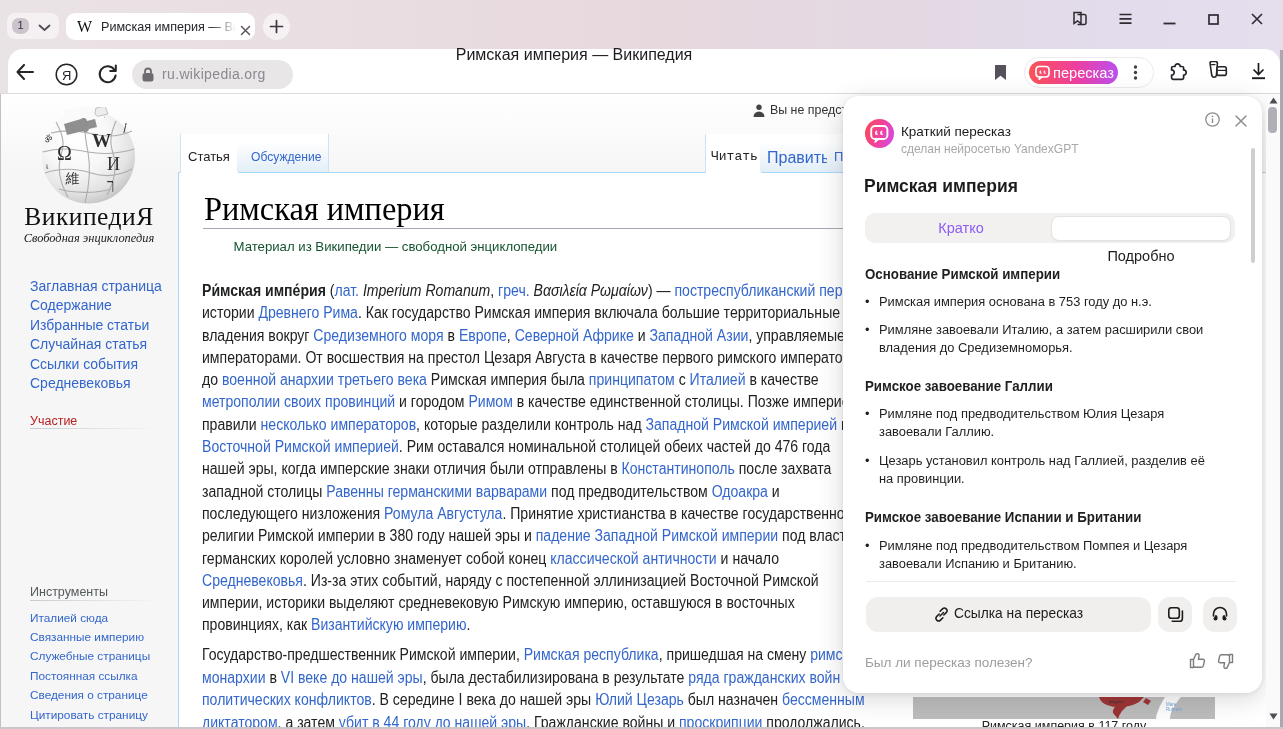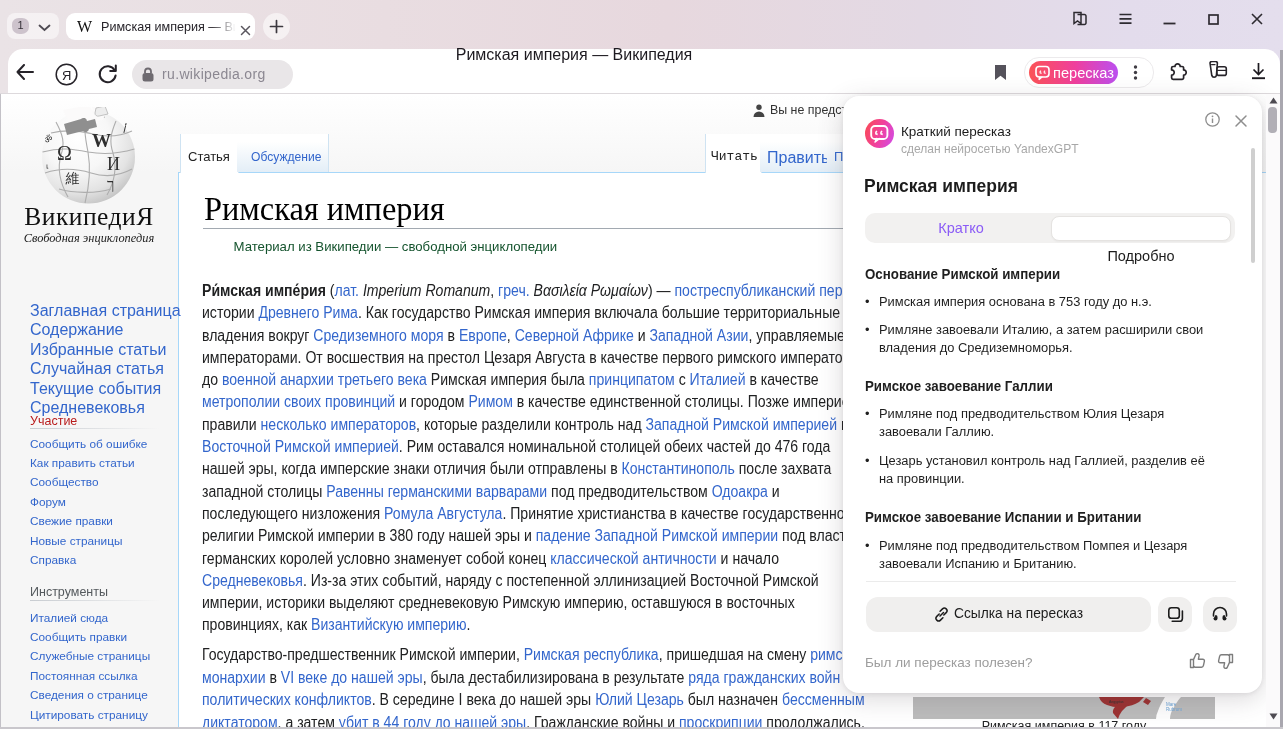--- a/index.html
+++ b/index.html
@@ -69,44 +69,35 @@
             <text x="74" y="82" font-size="15">ך</text>
             <text x="12" y="36" font-size="9" transform="rotate(-24 14 34)">ॐ</text>
             <text x="90" y="26" font-size="10" transform="rotate(14 92 24)">أ</text>
             <text x="13" y="62" font-size="8">เ</text>
           </g>
         </svg>
         <div style="font-family:'Liberation Serif',serif;font-size:25.5px;color:#111;margin-top:0px;letter-spacing:0.5px;line-height:24px;">ВикипедиЯ</div>
         <div style="font-family:'Liberation Serif',serif;font-style:italic;font-size:12.4px;color:#222;margin-top:2px;">Свободная энциклопедия</div>
       </div>
 
-      <div class="abs nw" style="left:30px;top:183px;font-size:16px;line-height:19.45px;margin-top:24px;">
+      <div class="abs nw" style="left:30px;top:183px;font-size:14px;line-height:19.45px;">
         <a>Заглавная страница</a><br>
         <a>Содержание</a><br>
         <a>Избранные статьи</a><br>
         <a>Случайная статья</a><br>
-        <a>Текущие события</a><br>
+        <a>Ссылки события</a><br>
         <a>Средневековья</a>
       </div>
       <div class="abs nw" style="left:30px;top:320px;font-size:12.5px;color:#b91c1c;">Участие</div>
       <div class="abs" style="left:30px;top:334px;width:130px;height:1px;background:linear-gradient(90deg,#c8ccd1,rgba(200,204,209,0));"></div>
-      <div class="abs nw" style="left:30px;top:340.5px;font-size:11.8px;line-height:19.45px;">
-        <a>Сообщить об ошибке</a><br>
-        <a>Как править статьи</a><br>
-        <a>Сообщество</a><br>
-        <a>Форум</a><br>
-        <a>Свежие правки</a><br>
-        <a>Новые страницы</a><br>
-        <a>Справка</a>
-      </div>
       <div class="abs nw" style="left:30px;top:491px;font-size:12.5px;color:#54595d;">Инструменты</div>
       <div class="abs" style="left:30px;top:506px;width:130px;height:1px;background:linear-gradient(90deg,#c8ccd1,rgba(200,204,209,0));"></div>
       <div class="abs nw" style="left:30px;top:514.5px;font-size:11.8px;line-height:19.45px;">
         <a>Италией сюда</a><br>
-        <a>Сообщить правки</a><br>
+        <a>Связанные империю</a><br>
         <a>Служебные страницы</a><br>
         <a>Постоянная ссылка</a><br>
         <a>Сведения о странице</a><br>
         <a>Цитировать страницу</a>
       </div>
     </div>
 
     <div class="abs" style="left:179px;top:78px;width:1104px;height:1px;background:#a7d7f9;"></div>
 
     <svg class="abs" style="left:753px;top:10px;" width="12" height="13" viewBox="0 0 12 13">

